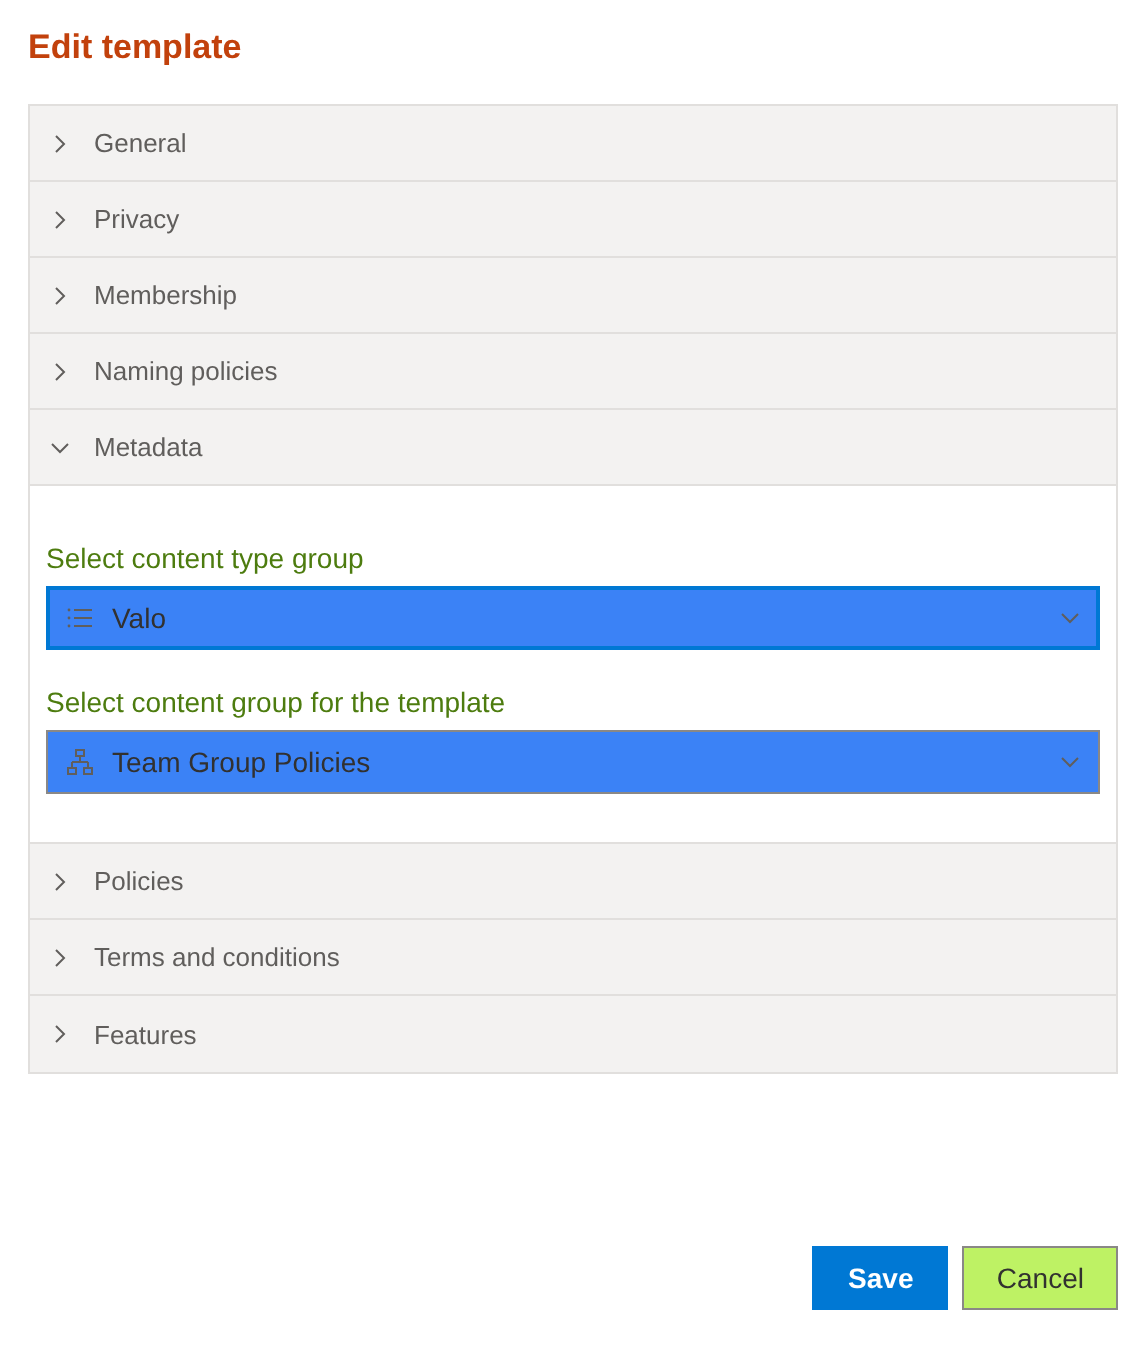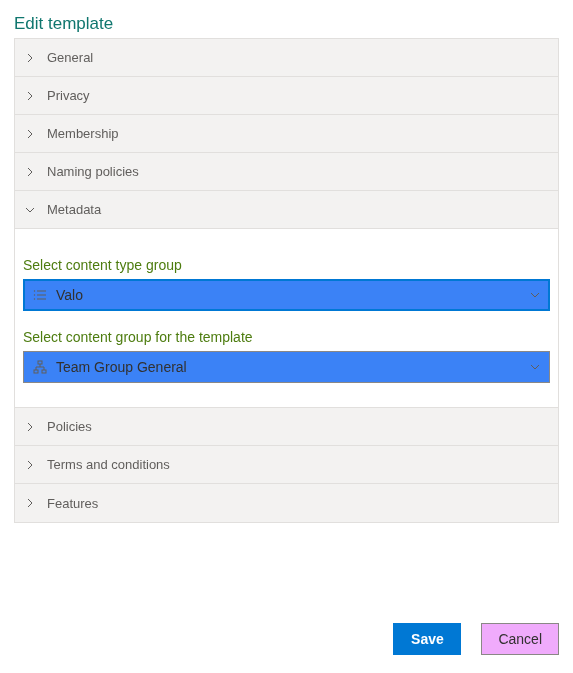--- a/index.html
+++ b/index.html
@@ -8,23 +8,23 @@
       font-size: 14px;
       color: #323130;
       background: #ffffff;
       width: 573px;
       height: 673px;
       position: relative;
       padding: 14px;
     }
     .page-title {
       font-size: 17px;
-      font-weight: 400;
-      color: #0f766e;
-      margin-bottom: 4px;
+      font-weight: 700;
+      color: #c2410c;
+      margin-bottom: 18px;
     }
     .accordion {
       border: 1px solid #e1dfdd;
     }
     .accordion-item {
       background: #f3f2f1;
       border-bottom: 1px solid #e1dfdd;
       display: flex;
       align-items: center;
       height: 38px;
@@ -98,30 +98,30 @@
       justify-content: center;
       color: #605e5c;
       flex-shrink: 0;
     }
     .combo .combo-caret svg { width: 10px; height: 10px; }
     .footer {
       position: absolute;
       right: 14px;
       bottom: 18px;
       display: flex;
-      gap: 20px;
+      gap: 7px;
     }
     .btn {
       height: 32px;
       min-width: 68px;
       padding: 0 16px;
       font-size: 14px;
       font-family: inherit;
       border: 1px solid #8a8886;
-      background: #f0abfc;
+      background: #bef264;
       color: #323130;
       cursor: pointer;
       display: inline-flex;
       align-items: center;
       justify-content: center;
     }
     .btn.primary {
       background: #0078d4;
       border-color: #0078d4;
       color: #ffffff;
@@ -211,21 +211,21 @@
           <svg viewBox="0 0 14 14" fill="none" stroke="currentColor" stroke-width="1">
             <rect x="5" y="1" width="4" height="3"></rect>
             <rect x="1" y="10" width="4" height="3"></rect>
             <rect x="9" y="10" width="4" height="3"></rect>
             <line x1="7" y1="4" x2="7" y2="7"></line>
             <line x1="3" y1="7" x2="11" y2="7"></line>
             <line x1="3" y1="7" x2="3" y2="10"></line>
             <line x1="11" y1="7" x2="11" y2="10"></line>
           </svg>
         </span>
-        <span class="combo-value">Team Group General</span>
+        <span class="combo-value">Team Group Policies</span>
         <span class="combo-caret">
           <svg viewBox="0 0 10 10">
               <path d="M1 3 L5 7 L9 3" fill="none" stroke="currentColor" stroke-width="1"></path>
             </svg>
         </span>
       </div>
     </div>
 
   </div>
 

